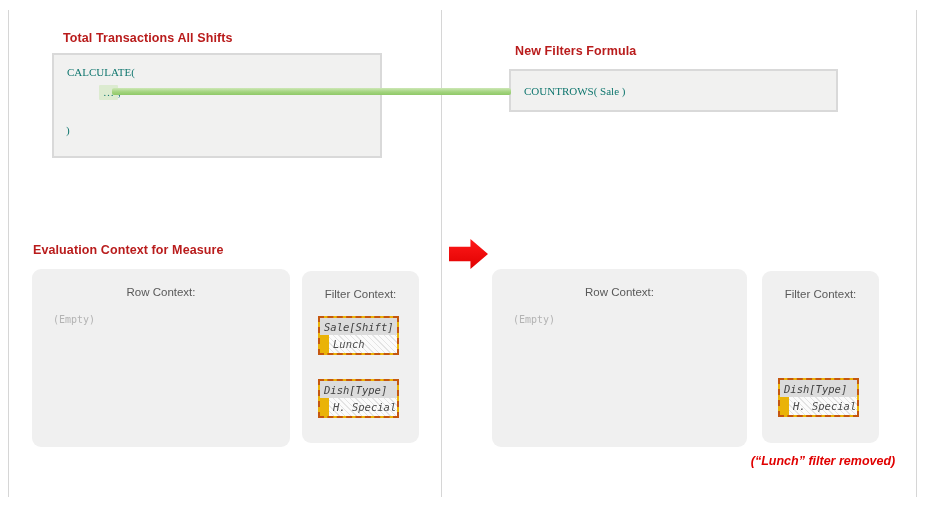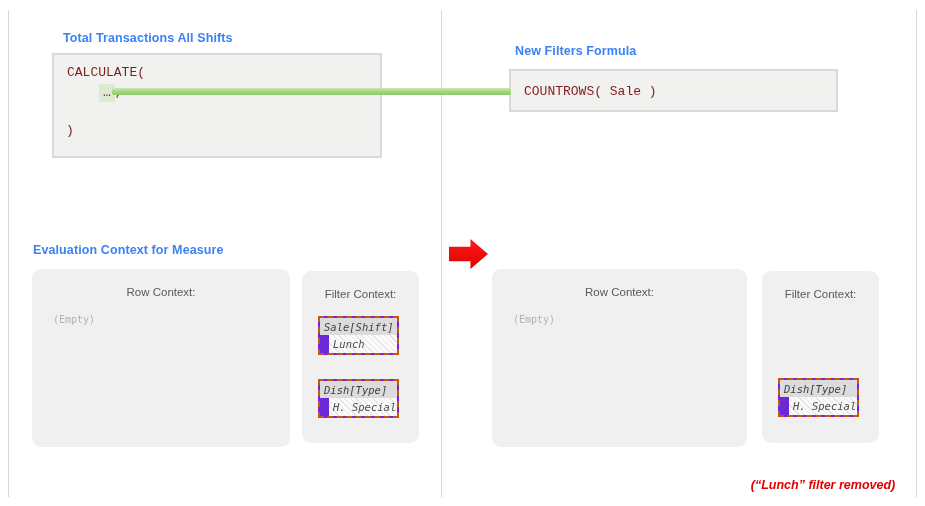--- a/index.html
+++ b/index.html
@@ -2,27 +2,27 @@
 <html><head>
 <meta charset="utf-8">
 <style>
   html,body{margin:0;padding:0;background:#ffffff;}
   #stage{
     position:relative;width:925px;height:506px;background:#ffffff;overflow:hidden;
     font-family:"Liberation Sans",sans-serif;
   }
   .vline{position:absolute;top:10px;height:487px;width:1px;background:#d6d6d6;}
   .sec-title{
-    position:absolute;font-size:12.5px;font-weight:700;color:#3b82f6;
+    position:absolute;font-size:12.5px;font-weight:700;color:#b91c1c;
     letter-spacing:.1px;white-space:nowrap;
   }
   .code-box{
     position:absolute;background:#f1f1f0;border:2px solid #d9d9d9;
-    font-family:Liberation Mono, monospace;
-    font-size:13px;color:#7f1d1d;box-sizing:border-box;
+    font-family:Liberation Serif, serif;
+    font-size:11px;color:#0f766e;box-sizing:border-box;
   }
   .code-line{position:absolute;white-space:pre;line-height:19px;}
   .hl{
     background:#dcebd0;padding:1px 4px 2px 4px;border-radius:1px;
   }
   .connector{
     position:absolute;left:112px;top:88px;width:399px;height:7px;
     background:linear-gradient(to bottom,#cde7b6,#a3d47e 55%,#8fc868);
     border-radius:2px;z-index:5;
   }
@@ -33,21 +33,21 @@
     position:absolute;top:17px;left:0;right:0;text-align:center;
     font-size:11.5px;color:#595959;
   }
   .empty-val{
     position:absolute;left:21px;top:45px;
     font-family:"DejaVu Sans Mono","Liberation Mono",monospace;
     font-size:10px;color:#b3b3b3;
   }
   .chip{
     position:absolute;left:16px;width:81px;border:2px dashed #c5570f;
-    box-sizing:border-box;background:#6d28d9;
+    box-sizing:border-box;background:#eab308;
   }
   .chip-col{
     background:#dcdcdc;
     font-family:"DejaVu Sans Mono","Liberation Mono",monospace;
     font-style:italic;font-size:10.5px;color:#404040;
     padding:3px 3px 2px 4px;white-space:nowrap;
   }
   .chip-val{
     background:repeating-linear-gradient(45deg,#fbfbfb 0 3px,#e4e4e4 3px 4px);
     font-family:"DejaVu Sans Mono","Liberation Mono",monospace;
@@ -56,21 +56,20 @@
   }
   .red-arrow{
     position:absolute;left:449px;top:239px;width:39px;height:30px;
     background:linear-gradient(to bottom,#ff1a1a,#e00000);
     clip-path:polygon(0 26%,55% 26%,55% 0,100% 50%,55% 100%,55% 74%,0 74%);
   }
   .red-note{
     position:absolute;left:748px;top:454px;width:150px;text-align:center;
     font-size:12.5px;font-weight:700;font-style:italic;color:#e00000;
     white-space:nowrap;
-    margin-top:24px;
   }
 </style>
 </head>
 <body>
 
 <div id="stage">
 
   <div class="vline" style="left:8px"></div>
   <div class="vline" style="left:441px"></div>
   <div class="vline" style="left:916px"></div>

